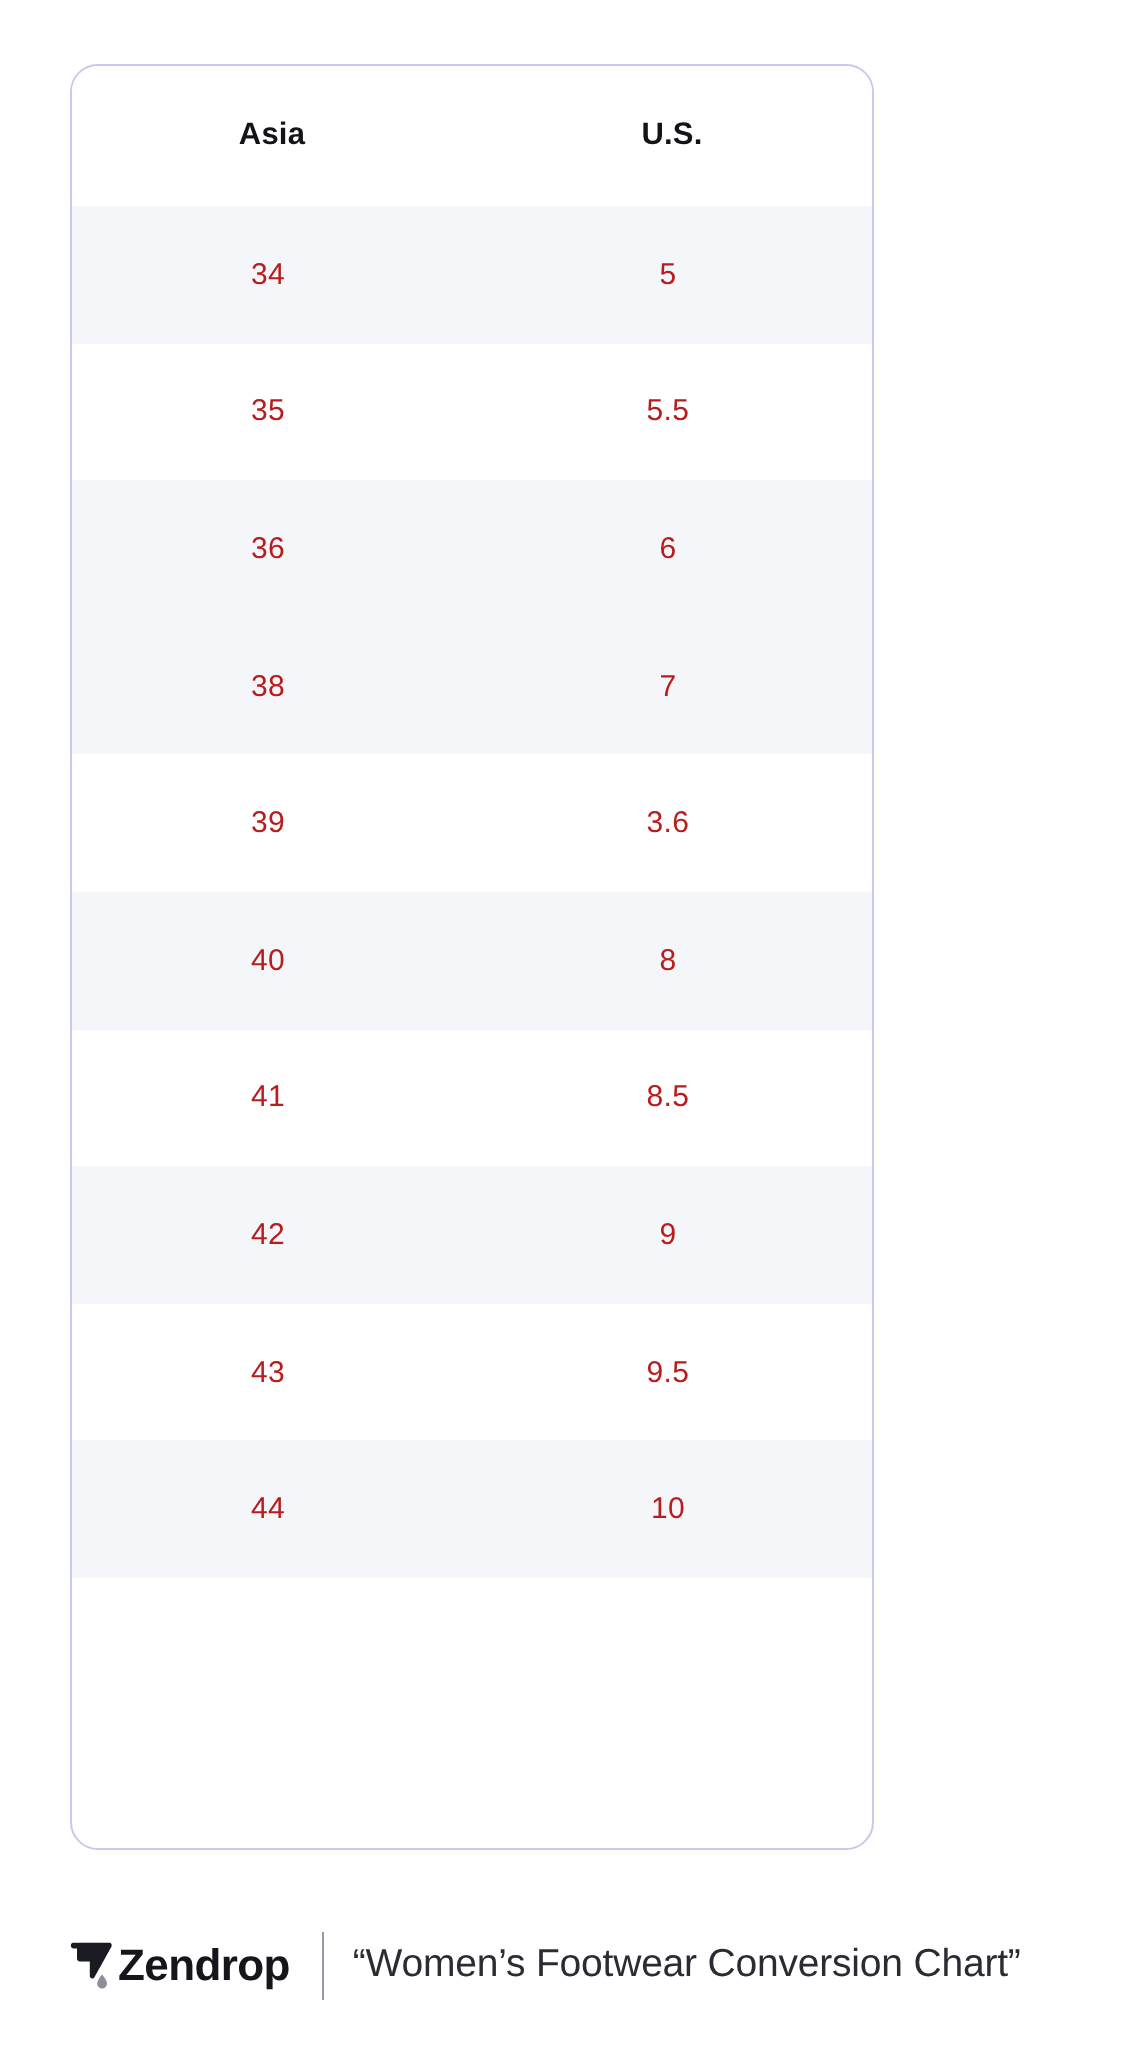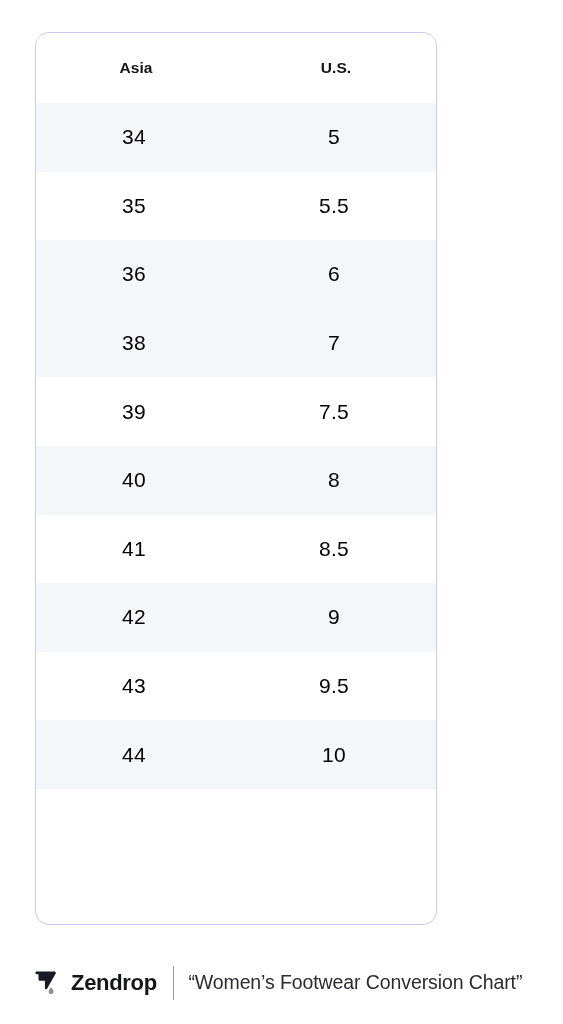--- a/index.html
+++ b/index.html
@@ -54,23 +54,23 @@
     font-weight: bold;
     color: #141418;
     letter-spacing: 0.1px;
   }
 
   .data-row { height: 68.6px; }
   .data-row.shaded { background: #f5f6fa; }
   .data-row.plain  { background: #ffffff; }
 
   .data-cell {
-    font-size: 21px;
+    font-size: 15px;
     font-weight: 400;
-    color: #000000;
+    color: #b91c1c;
     letter-spacing: 0.2px;
   }
 
   .col-asia { width: 50%; }
   .col-us   { width: 50%; }
 
   
   .cell-inner-asia { display:block; transform: translateX(-2px); }
   .cell-inner-us   { display:block; transform: translateX(-2px); }
 
@@ -80,21 +80,21 @@
     left: 35px;
     top: 958px;
     width: 500px;
     height: 50px;
     display: flex;
     align-items: center;
   }
   .brand {
     display: flex;
     align-items: center;
-    gap: 12px;
+    gap: 0;
   }
   .brand-mark {
     width: 24px;
     height: 26px;
     display: block;
     flex: 0 0 auto;
   }
   .brand-name {
     font-size: 22px;
     font-weight: bold;
@@ -162,21 +162,21 @@
             </td>
             <td class="data-cell col-us">
               <span class="cell-inner-us">7</span>
             </td>
           </tr>
           <tr class="data-row plain">
             <td class="data-cell col-asia">
               <span class="cell-inner-asia">39</span>
             </td>
             <td class="data-cell col-us">
-              <span class="cell-inner-us">7.5</span>
+              <span class="cell-inner-us">3.6</span>
             </td>
           </tr>
           <tr class="data-row shaded">
             <td class="data-cell col-asia">
               <span class="cell-inner-asia">40</span>
             </td>
             <td class="data-cell col-us">
               <span class="cell-inner-us">8</span>
             </td>
           </tr>

